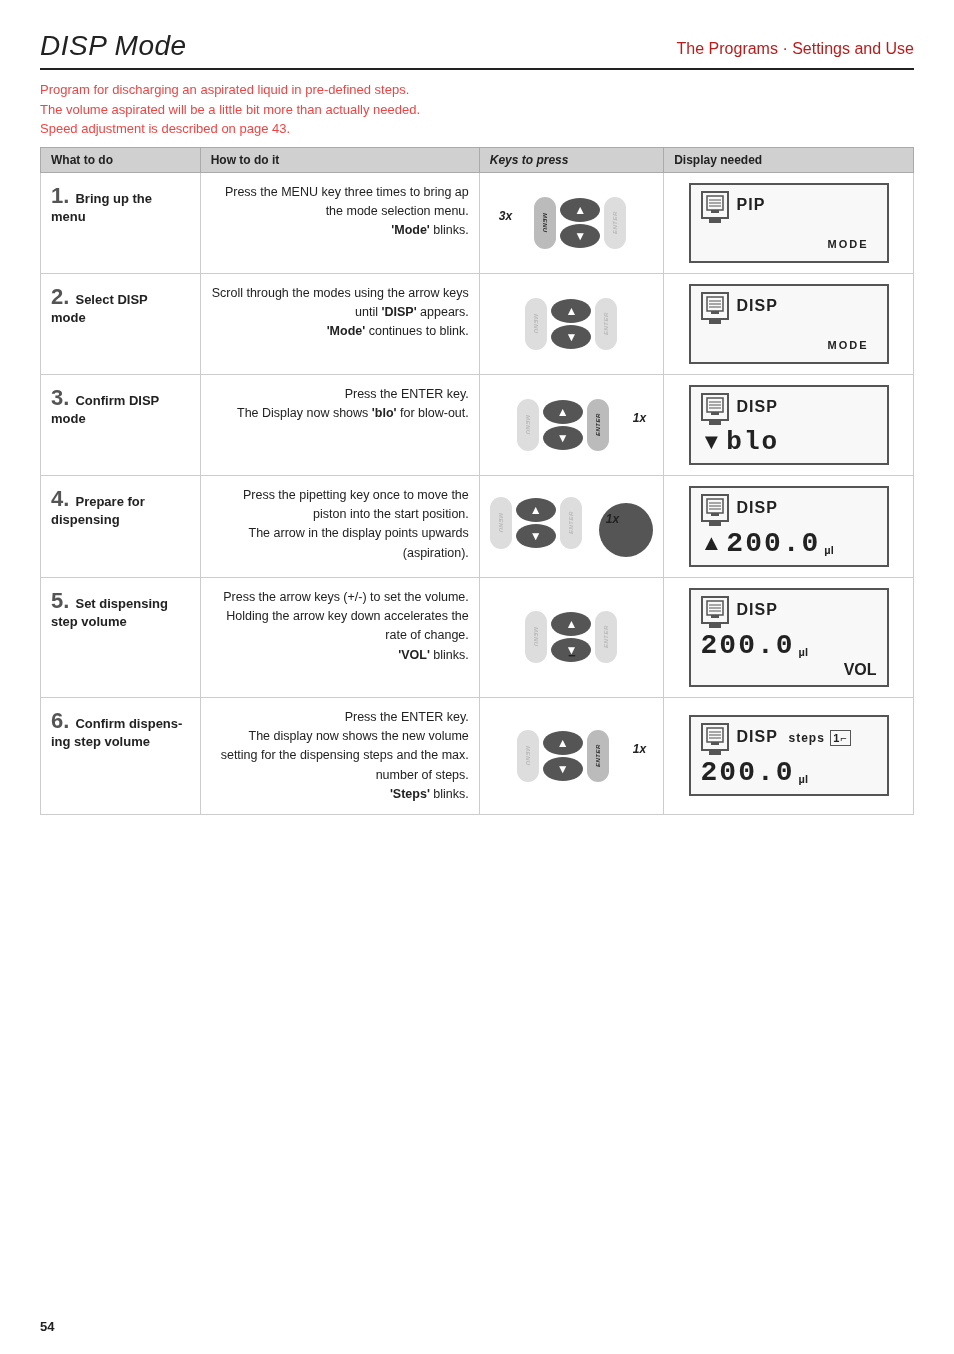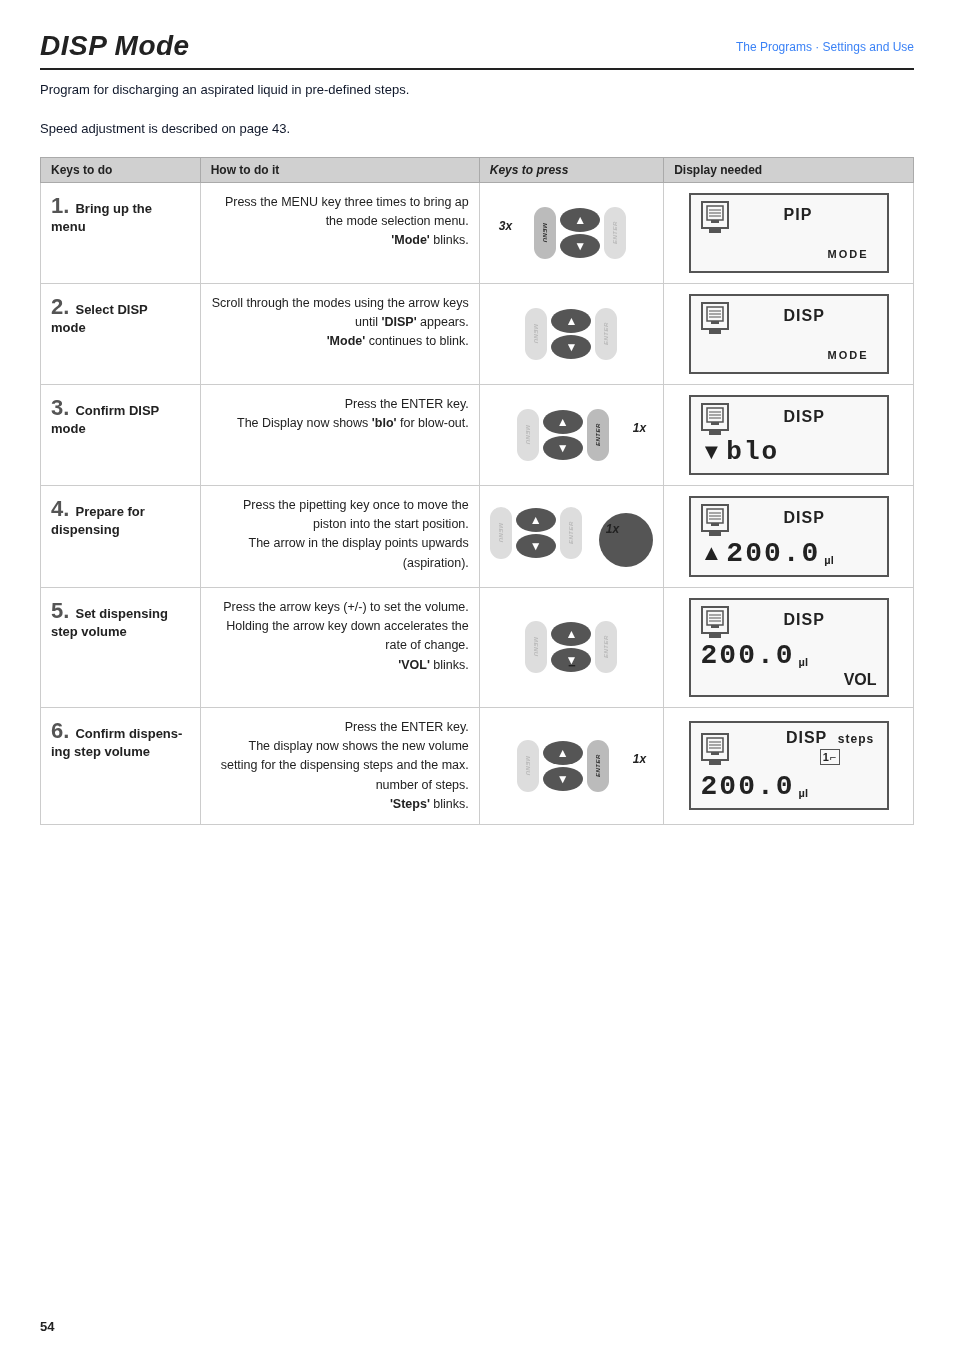--- a/index.html
+++ b/index.html
@@ -17,33 +17,33 @@
       display: flex;
       justify-content: space-between;
       align-items: flex-start;
       border-bottom: 2px solid #222;
       padding-bottom: 6px;
       margin-bottom: 10px;
     }
     .page-title {
       font-style: italic;
       font-size: 28px;
-      font-weight: bold;
+      font-weight: normal;
       letter-spacing: 0.5px;
     }
     .page-subtitle {
-      font-size: 12px;
-      color: #3b82f6;
+      font-size: 16px;
+      color: #b91c1c;
       padding-top: 10px;
     }
 
     .intro-text {
       font-size: 13px;
-      color: #0f172a;
-      margin-bottom: 18px;
+      color: #ef4444;
+      margin-bottom: 8px;
       line-height: 1.5;
     }
 
     
     .steps-table {
       width: 100%;
       border-collapse: collapse;
     }
     .steps-table th {
       background: #d0d0d0;
@@ -197,21 +197,20 @@
       left: 50%;
       transform: translateX(-50%);
       width: 12px;
       height: 4px;
       background: #555;
     }
     .disp-label {
       font-size: 16px;
       font-weight: bold;
       letter-spacing: 1px;
-      margin-left: 47px;
     }
     .disp-mode {
       font-size: 11px;
       font-weight: bold;
       position: absolute;
       bottom: 5px;
       right: 8px;
       letter-spacing: 2px;
     }
 
@@ -255,28 +254,28 @@
 </head>
 <body>
 
 <div class="page-header">
   <span class="page-title">DISP Mode</span>
   <span class="page-subtitle">The Programs · Settings and Use</span>
 </div>
 
 <div class="intro-text">
   <span>Program for discharging an aspirated liquid in pre-defined steps.</span><br>
-  <br>
+  <span>The volume aspirated will be a little bit more than actually needed.</span><br>
   <span>Speed adjustment is described on page 43.</span>
 </div>
 
 <table class="steps-table">
   <thead>
     <tr>
-      <th class="col-what">Keys to do</th>
+      <th class="col-what">What to do</th>
       <th class="col-how">How to do it</th>
       <th class="col-keys">Keys to press</th>
       <th class="col-disp">Display needed</th>
     </tr>
   </thead>
   <tbody id="steps-body">
   <tr>
         <td class="col-what"><span class="step-num">1. </span><span class="step-label" style="white-space: pre-line;">Bring up the menu</span></td>
         <td class="col-how">
           <div class="step-how">Press the MENU key three times to bring ap the mode selection menu.<br><strong>'Mode'</strong> blinks.</div>

